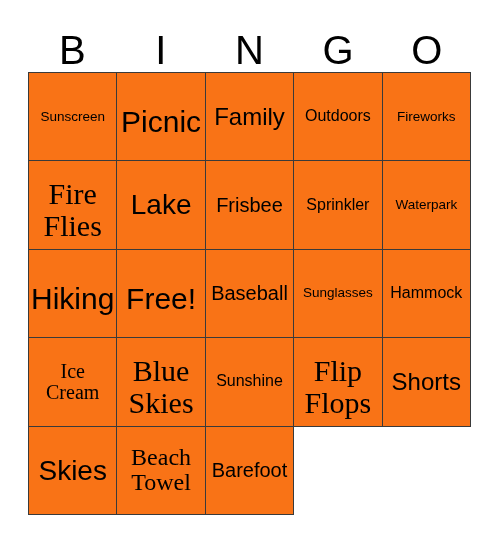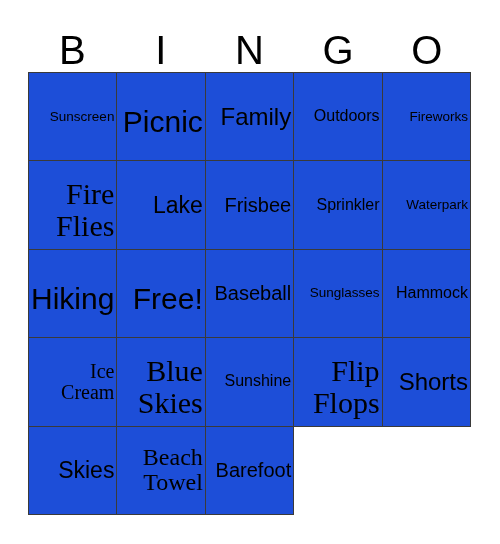--- a/index.html
+++ b/index.html
@@ -59,40 +59,40 @@
     border-left: 1.5px solid #3a3a3a;
     background: #ffffff;
   }
   .bingo-cell {
     box-sizing: border-box;
     border-right: 1.5px solid #3a3a3a;
     border-bottom: 1.5px solid #3a3a3a;
     display: flex;
     align-items: center;
     justify-content: center;
-    text-align: right;
+    text-align: center;
     overflow: hidden;
     padding: 1px 2px;
-    background: #1d4ed8;
+    background: #f97316;
   }
   .cell-text {
     display: block;
     width: 100%;
     line-height: 1.05;
     color: #000000;
     word-break: normal;
   }
 
   
   .s-xs  { font-size: 13.5px; }
   .s-sm  { font-size: 16px; }
   .s-md  { font-size: 20px; }
   .s-lg  { font-size: 24px; }
   .s-xl  { font-size: 30px; margin-top: 10px; }
-  .s-xxl { font-size: 23px; }
+  .s-xxl { font-size: 28px; }
   .two-line { line-height: 1.06; font-family: Liberation Serif, serif; }
 </style>
 </head>
 <body>
 
 <div id="card">
 
   <div id="bingo-header">
     <div class="header-letter">B</div>
     <div class="header-letter">I</div>

